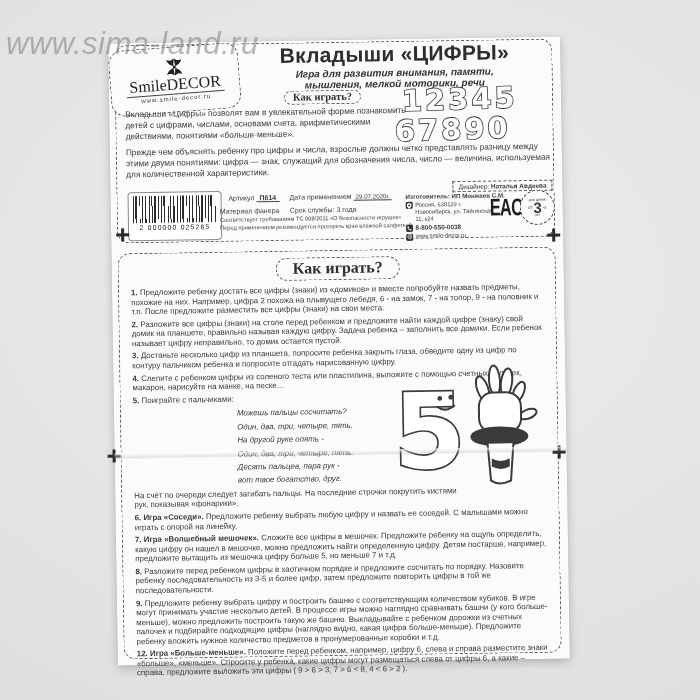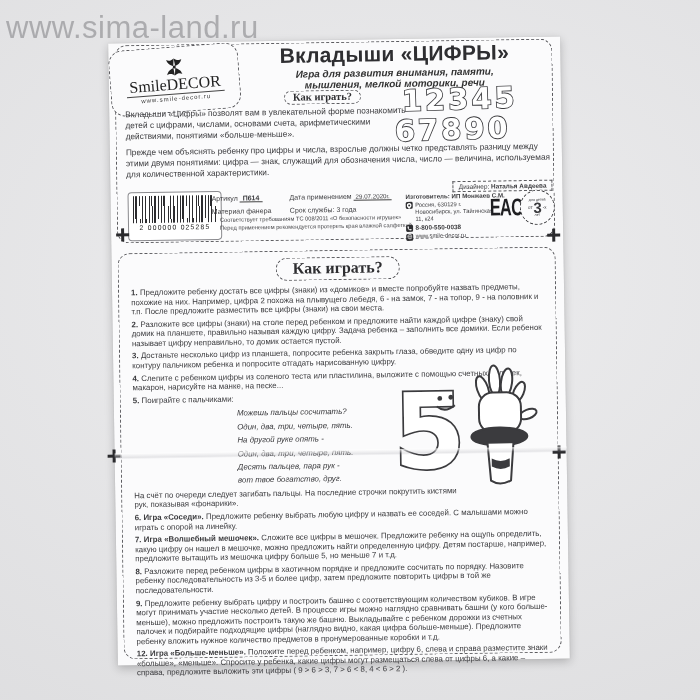--- a/index.html
+++ b/index.html
@@ -5,22 +5,22 @@
   html,body{margin:0;padding:0;}
   body{
     width:700px;height:700px;position:relative;overflow:hidden;
     background:#e7e7e9;
     font-family:"Liberation Sans","DejaVu Sans",sans-serif;
     color:#3b3b3e;
   }
   .bg-vignette{position:absolute;inset:0;
     background:radial-gradient(120% 90% at 55% 40%, rgba(255,255,255,.25), rgba(0,0,0,.05));}
   .watermark{
-    position:absolute;left:6px;top:10px;z-index:9;
-    font-size:31px;color:rgba(125,125,130,.55);letter-spacing:.5px;
+    position:absolute;left:6px;top:26px;z-index:9;
+    font-size:31px;color:rgba(125,125,130,.55);letter-spacing:.5px;font-style:italic;
   }
   .paper{
     position:absolute;left:113px;top:40px;width:452px;height:622px;
     background:#fbfbfc;transform:rotate(-0.9deg);transform-origin:50% 50%;
     box-shadow:0 3px 10px rgba(0,0,0,.22), 0 0 1px rgba(0,0,0,.2);
   }
   .crease{position:absolute;left:0;right:0;top:410px;height:6px;
     background:linear-gradient(180deg, rgba(255,255,255,.95), rgba(150,150,158,.28) 70%, rgba(255,255,255,0));
     opacity:.8;}
   .block{position:absolute;border:1.4px dashed #5a5a5e;border-radius:12px;background:transparent;}
@@ -57,21 +57,21 @@
     padding:1px 5px;font-size:6.4px;white-space:nowrap;background:#fbfbfc;}
   .designer-box b{font-weight:bold;}
 
   .barcode{position:absolute;left:10px;top:146px;width:84px;height:43px;
     border:1px solid #8a8a8e;border-radius:4px;padding:3px 4px 1px;background:#fff;}
   .barcode .bars{height:27px;
     background:repeating-linear-gradient(90deg,#2b2b2e 0 1px,#fff 1px 2.6px,#2b2b2e 2.6px 4.2px,#fff 4.2px 6.8px,#2b2b2e 6.8px 7.6px,#fff 7.6px 9.4px);}
   .barcode .digits{font-size:6.8px;letter-spacing:1.2px;text-align:center;margin-top:1px;color:#222;}
 
   .col{position:absolute;font-size:7px;line-height:8px;}
-  .col-a{left:94px;top:150px;}
+  .col-a{left:102px;top:150px;text-align:right;}
   .col-b{left:172px;top:150px;}
   .col .row{margin-bottom:5px;white-space:nowrap;}
   .fieldval{font-weight:bold;border-bottom:1px solid #444;padding:0 3px;}
   .fieldval-sm{font-size:6.2px;border-bottom:1px solid #444;padding:0 2px;}
   .fineprint{position:absolute;left:102px;top:172px;width:200px;font-size:5.7px;line-height:7.6px;color:#3f3f42;}
 
   .maker{position:absolute;left:288px;top:151px;width:92px;font-size:5.8px;line-height:7px;}
   .maker-title{font-weight:bold;font-size:6.2px;margin-bottom:1.5px;white-space:nowrap;}
   .maker-line{display:flex;gap:2.5px;margin-bottom:1.5px;align-items:flex-start;}
   .mini-ic{flex:0 0 auto;width:7px;height:7px;background:#2e2e31;border-radius:1.5px;

